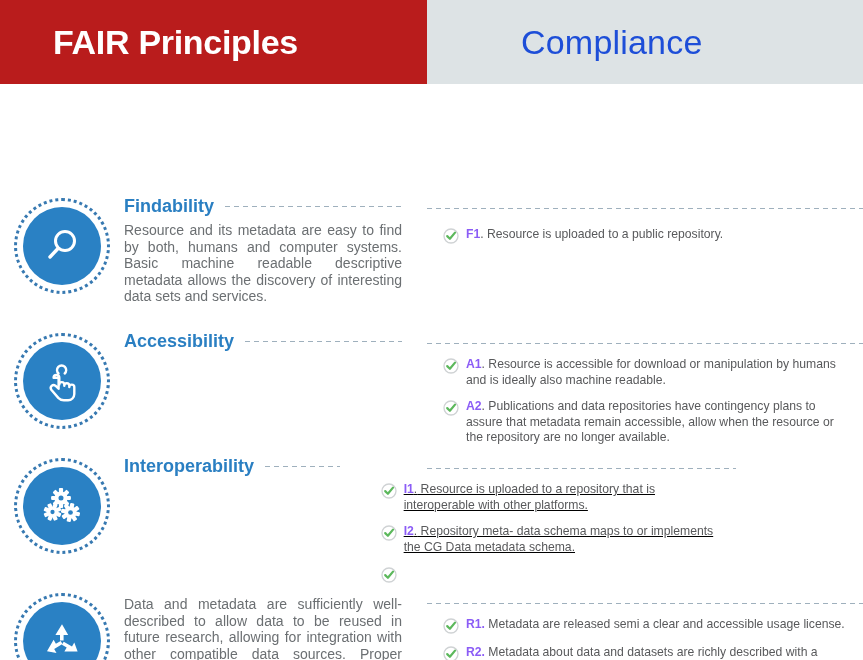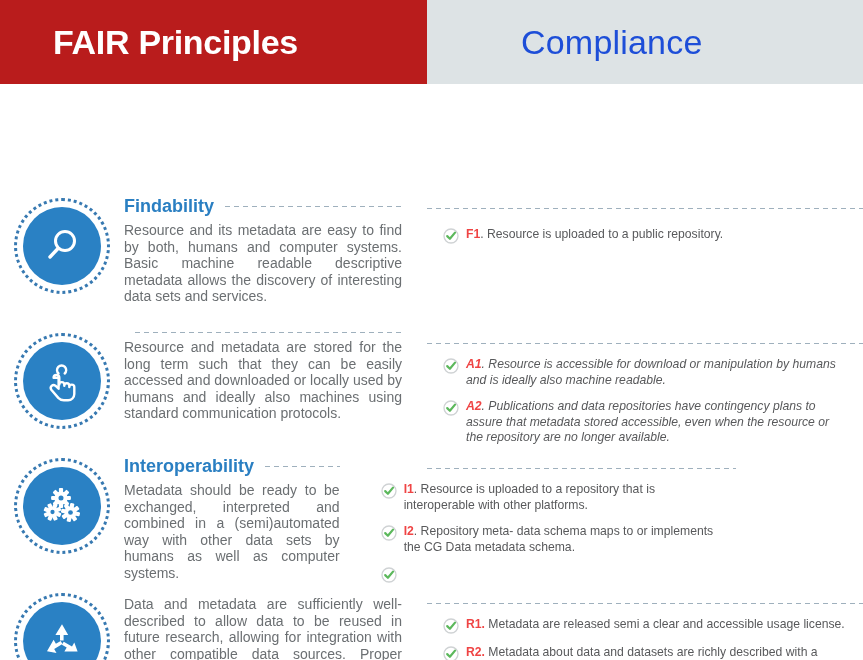--- a/index.html
+++ b/index.html
@@ -87,21 +87,21 @@
     background-repeat:repeat-x;
   }
 
   
   .comp-list { padding-left:8px; padding-right:14px; }
   .comp-item { display:flex; margin-bottom:11px; }
   .check-icon { flex:0 0 auto; width:16px; height:16px; margin-right:7px; margin-top:1px; }
   .comp-text {
     font-size:12.2px; line-height:15.5px; color:#58595b;
   }
-  .comp-text b { font-weight:bold; color:#ef4444; }
+  .comp-text b { font-weight:bold; color:#8b5cf6; }
 </style>
 </head>
 <body>
 
 <div class="header">
   <div class="header-left">
     <span class="header-left-title">FAIR Principles</span>
   </div>
   <div class="header-right">
     <span class="header-right-title">Compliance</span>
@@ -157,47 +157,47 @@
        <svg width="42" height="44" viewBox="0 0 42 44">
       <g fill="none" stroke="white" stroke-width="2.4" stroke-linejoin="round" stroke-linecap="round">
         <path d="M17.5 14.5 a4.6 4.6 0 1 1 6.2 0"></path>
         <path d="M17.6 18.5 v11.2 l-3.2 -3.0 a2.9 2.9 0 0 0 -4.1 4.0 l7.0 8.2 a7.6 7.6 0 0 0 5.6 2.4 h4.2 a6.2 6.2 0 0 0 6.2 -6.2 v-7.0 a2.5 2.5 0 0 0 -5.0 0 v-1.4 a2.5 2.5 0 0 0 -5.0 0 v-1.1 a2.5 2.5 0 0 0 -5.0 0 v-6.9 a2.85 2.85 0 0 0 -5.7 0 z"></path>
       </g>
     </svg>
      </div>
           </div>
           <div class="left-text">
             <div class="sec-heading">
+              <span>Accessibility</span>
      <span class="heading-dots"></span>
             </div>
-            <div class="sec-desc">Resource and metadata are stored for the long term such that they can be easily accessed and downloaded or locally used by humans and ideally also machines using standard communication protocols.</div>
           </div>
         </div>
         <div class="col-right">
-          <div class="comp-list" style="padding-top: 26px; font-style: italic;">
+          <div class="comp-list" style="padding-top: 26px;">
             <div class="comp-item">
               <span class="check-icon">
          <svg width="16" height="16" viewBox="0 0 16 16">
     <circle cx="8" cy="8" r="7" fill="none" stroke="#cfd2d4" stroke-width="1.3"></circle>
     <path d="M4.2 8.1 L6.9 10.8 L12.0 4.6" fill="none" stroke="#5cb85c" stroke-width="2.2" stroke-linecap="round" stroke-linejoin="round"></path>
   </svg>
        </span>
        <span class="comp-text">
          <b>A1</b><span>.</span><span> Resource is accessible for download or manipulation by humans and is ideally also machine readable.</span>
        </span>
             </div>
             <div class="comp-item">
               <span class="check-icon">
          <svg width="16" height="16" viewBox="0 0 16 16">
     <circle cx="8" cy="8" r="7" fill="none" stroke="#cfd2d4" stroke-width="1.3"></circle>
     <path d="M4.2 8.1 L6.9 10.8 L12.0 4.6" fill="none" stroke="#5cb85c" stroke-width="2.2" stroke-linecap="round" stroke-linejoin="round"></path>
   </svg>
        </span>
        <span class="comp-text">
-         <b>A2</b><span>.</span><span> Publications and data repositories have contingency plans to assure that metadata stored accessible, even when the resource or the repository are no longer available.</span>
+         <b>A2</b><span>.</span><span> Publications and data repositories have contingency plans to assure that metadata remain accessible, allow when the resource or the repository are no longer available.</span>
        </span>
             </div>
           </div>
         </div>
       </div>
     </div>
     <div class="section" style="position: absolute; top: 372px; left: 0px; width: 736px;">
       <div class="heading-dots-right" style="top: 11px; left: 425px; right: 0px;"></div>
       <div class="sec-body">
         <div class="col-left">
@@ -236,25 +236,24 @@
                 <circle cx="30.5" cy="26.5" r="6.2" fill="white"></circle>
               <circle cx="30.5" cy="26.5" r="2.3560000000000003" fill="#2a81c4"></circle>
     </svg>
      </div>
           </div>
           <div class="left-text">
             <div class="sec-heading">
               <span>Interoperability</span>
      <span class="heading-dots"></span>
             </div>
-            <div class="sec-desc">Metadata should be ready to be exchanged, interpreted and combined in a (semi)automated way with other data sets by humans as well as computer systems.</div>
           </div>
         </div>
         <div class="col-right">
-          <div class="comp-list" style="padding-top: 26px;">
+          <div class="comp-list" style="padding-top: 26px; text-decoration: underline;">
             <div class="comp-item">
               <span class="check-icon">
          <svg width="16" height="16" viewBox="0 0 16 16">
     <circle cx="8" cy="8" r="7" fill="none" stroke="#cfd2d4" stroke-width="1.3"></circle>
     <path d="M4.2 8.1 L6.9 10.8 L12.0 4.6" fill="none" stroke="#5cb85c" stroke-width="2.2" stroke-linecap="round" stroke-linejoin="round"></path>
   </svg>
        </span>
        <span class="comp-text">
          <b>I1</b><span>.</span><span> Resource is uploaded to a repository that is interoperable with other platforms.</span>
        </span>

